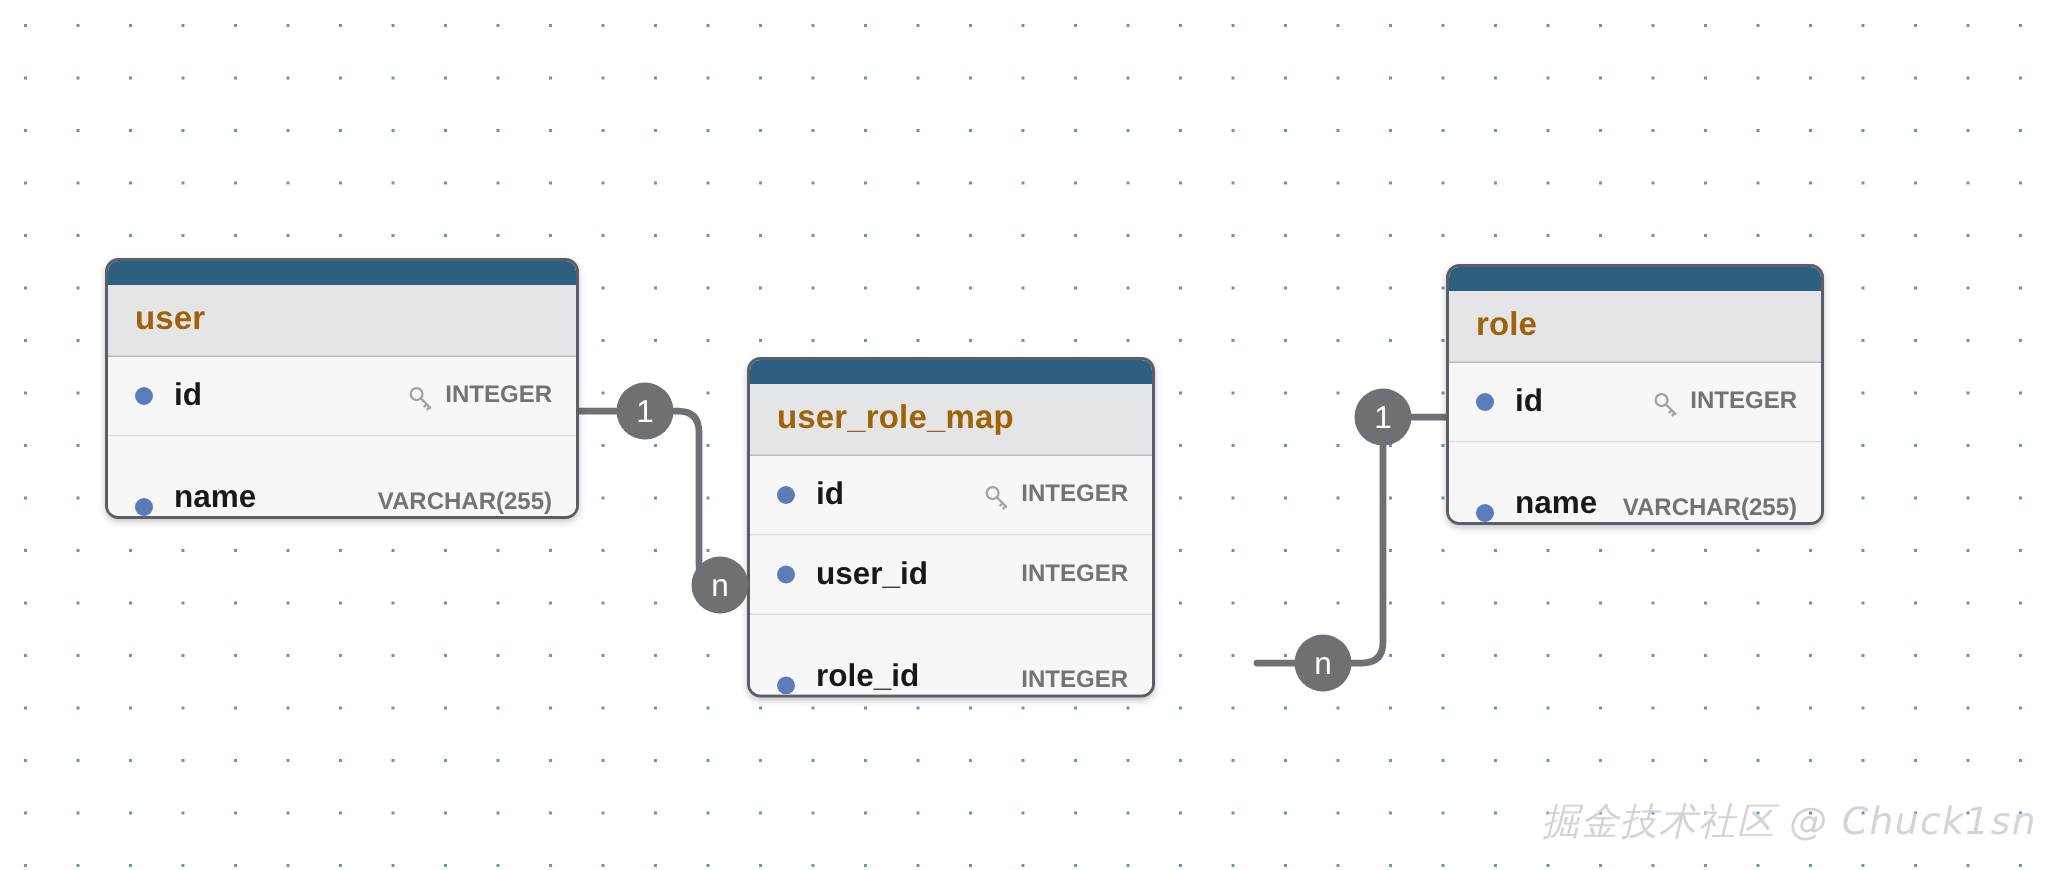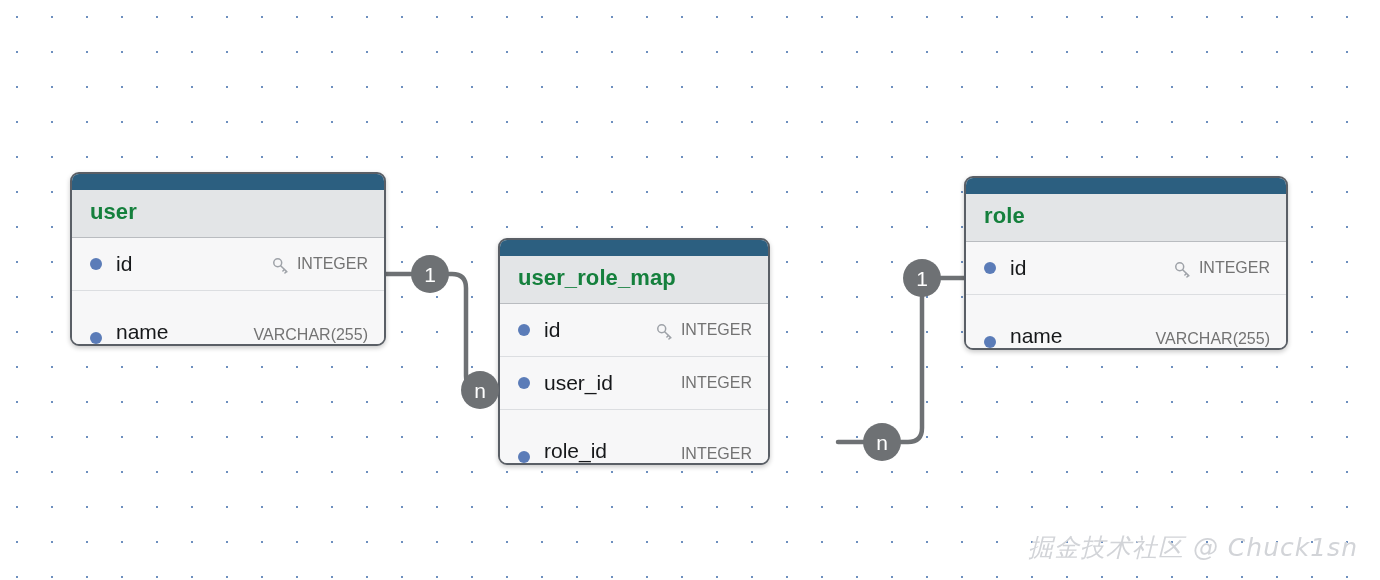--- a/index.html
+++ b/index.html
@@ -50,32 +50,33 @@
     height: 16px;
     background: #2c5f80;
     width: 100%;
   }
   .entity-title {
     background: #e3e5e7;
     border-bottom: 1px solid #b9bcc0;
     padding: 9px 18px 13px 18px;
     font-size: 22px;
     font-weight: bold;
-    color: #15803d;
+    color: #a16207;
     letter-spacing: 0.1px;
     line-height: 1.15;
   }
   .field-row {
     display: flex;
     align-items: center;
     height: 53px;
     padding: 0 16px 0 18px;
     border-bottom: 1px solid #dcdee1;
     background: #f7f7f8;
     box-sizing: border-box;
+    font-weight: bold;
   }
   .field-row:last-child {
     border-bottom: none;
     align-items: flex-end;
   }
   .field-bullet {
     width: 12px;
     height: 12px;
     border-radius: 50%;
     background: #5b7cb8;
@@ -209,21 +210,21 @@
     <div class="field-row">
       <span class="field-bullet"></span>
       <span class="field-name">role_id</span>
       <span class="field-spacer"></span>
       <span class="field-type">
         <span>INTEGER</span>
       </span>
     </div>
   </div>
 
-  <div class="entity" style="left:964px; top:176px; width:324px;">
+  <div class="entity" style="left:964px; top:176px; width:252px;">
     <div class="entity-accent"></div>
     <div class="entity-title">role</div>
 
     <div class="field-row">
       <span class="field-bullet"></span>
       <span class="field-name">id</span>
       <span class="field-spacer"></span>
       <span class="field-type">
         <span class="key-icon">
           <svg width="19" height="19" viewBox="0 0 24 24" fill="none" stroke="#9ea2a8" stroke-width="1.9" stroke-linecap="round" stroke-linejoin="round">

